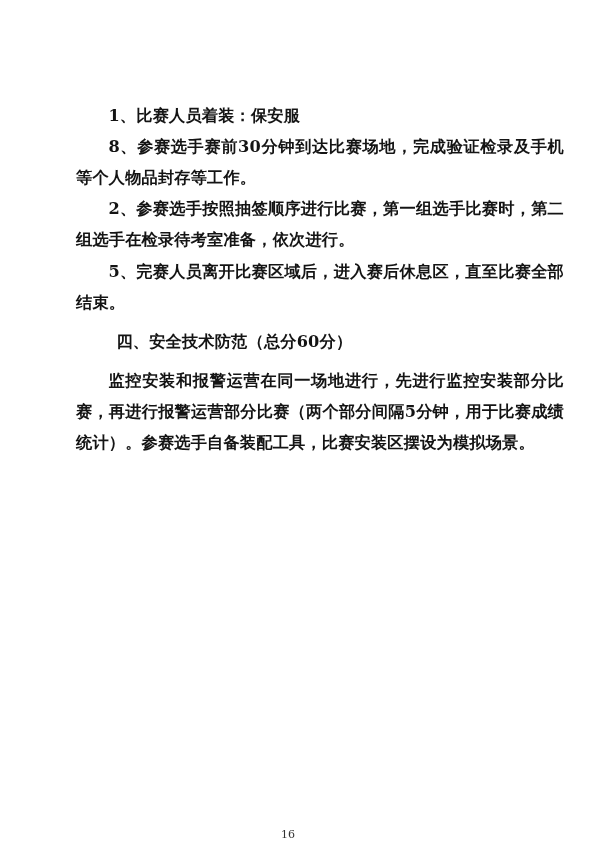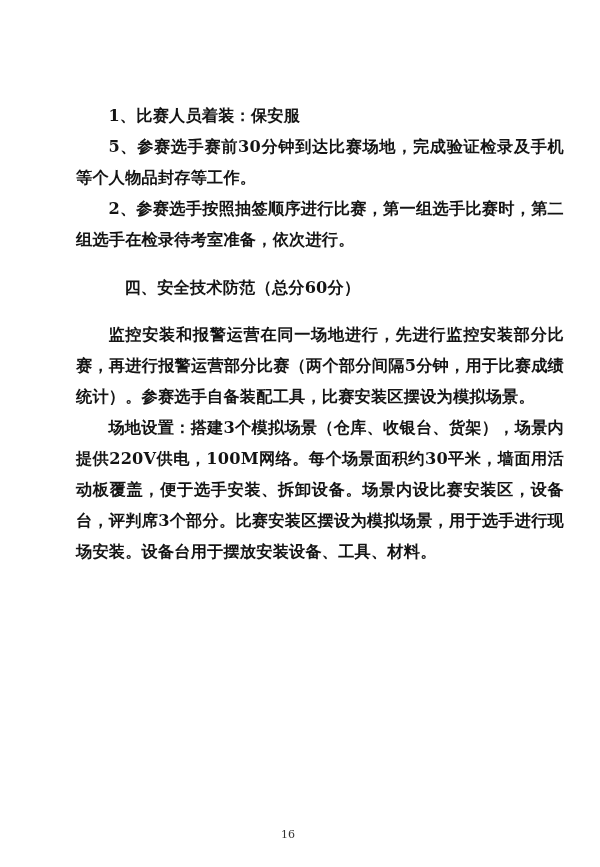--- a/index.html
+++ b/index.html
@@ -31,21 +31,21 @@
     text-align: justify;
     text-justify: inter-ideograph;
     font-weight: 700;
     color: #141414;
   }
   p.para {
     margin: 0 0 0 0;
     text-indent: 2em;
   }
   p.heading {
-    margin: 16px;
+    margin: 8px;
     text-indent: 2em;
     font-weight: 700;
   }
   .pagenum {
     position: absolute;
     bottom: 26px;
     left: 0;
     width: 544px;
     text-align: center;
     font-size: 11px;
@@ -53,20 +53,20 @@
     color: #333;
     font-family: "DejaVu Serif", "Liberation Serif", serif;
   }
 </style>
 </head>
 <body>
 
 <div class="page">
   <div class="doc-body">
     <p class="para">1、比赛人员着装：保安服</p>
-    <p class="para">5、参赛选手赛前30分钟到达比赛场地，完成验证检录及手机等个人物品封存等工作。</p>
+    <p class="para">8、参赛选手赛前30分钟到达比赛场地，完成验证检录及手机等个人物品封存等工作。</p>
     <p class="para">2、参赛选手按照抽签顺序进行比赛，第一组选手比赛时，第二组选手在检录待考室准备，依次进行。</p>
+    <p class="para">5、完赛人员离开比赛区域后，进入赛后休息区，直至比赛全部结束。</p>
     <p class="heading">四、安全技术防范（总分60分）</p>
     <p class="para">监控安装和报警运营在同一场地进行，先进行监控安装部分比赛，再进行报警运营部分比赛（两个部分间隔5分钟，用于比赛成绩统计）。参赛选手自备装配工具，比赛安装区摆设为模拟场景。</p>
-    <p class="para">场地设置：搭建3个模拟场景（仓库、收银台、货架），场景内提供220V供电，100M网络。每个场景面积约30平米，墙面用活动板覆盖，便于选手安装、拆卸设备。场景内设比赛安装区，设备台，评判席3个部分。比赛安装区摆设为模拟场景，用于选手进行现场安装。设备台用于摆放安装设备、工具、材料。</p>
   </div>
   <div class="pagenum">16</div>
 </div>
 
 </body></html>

